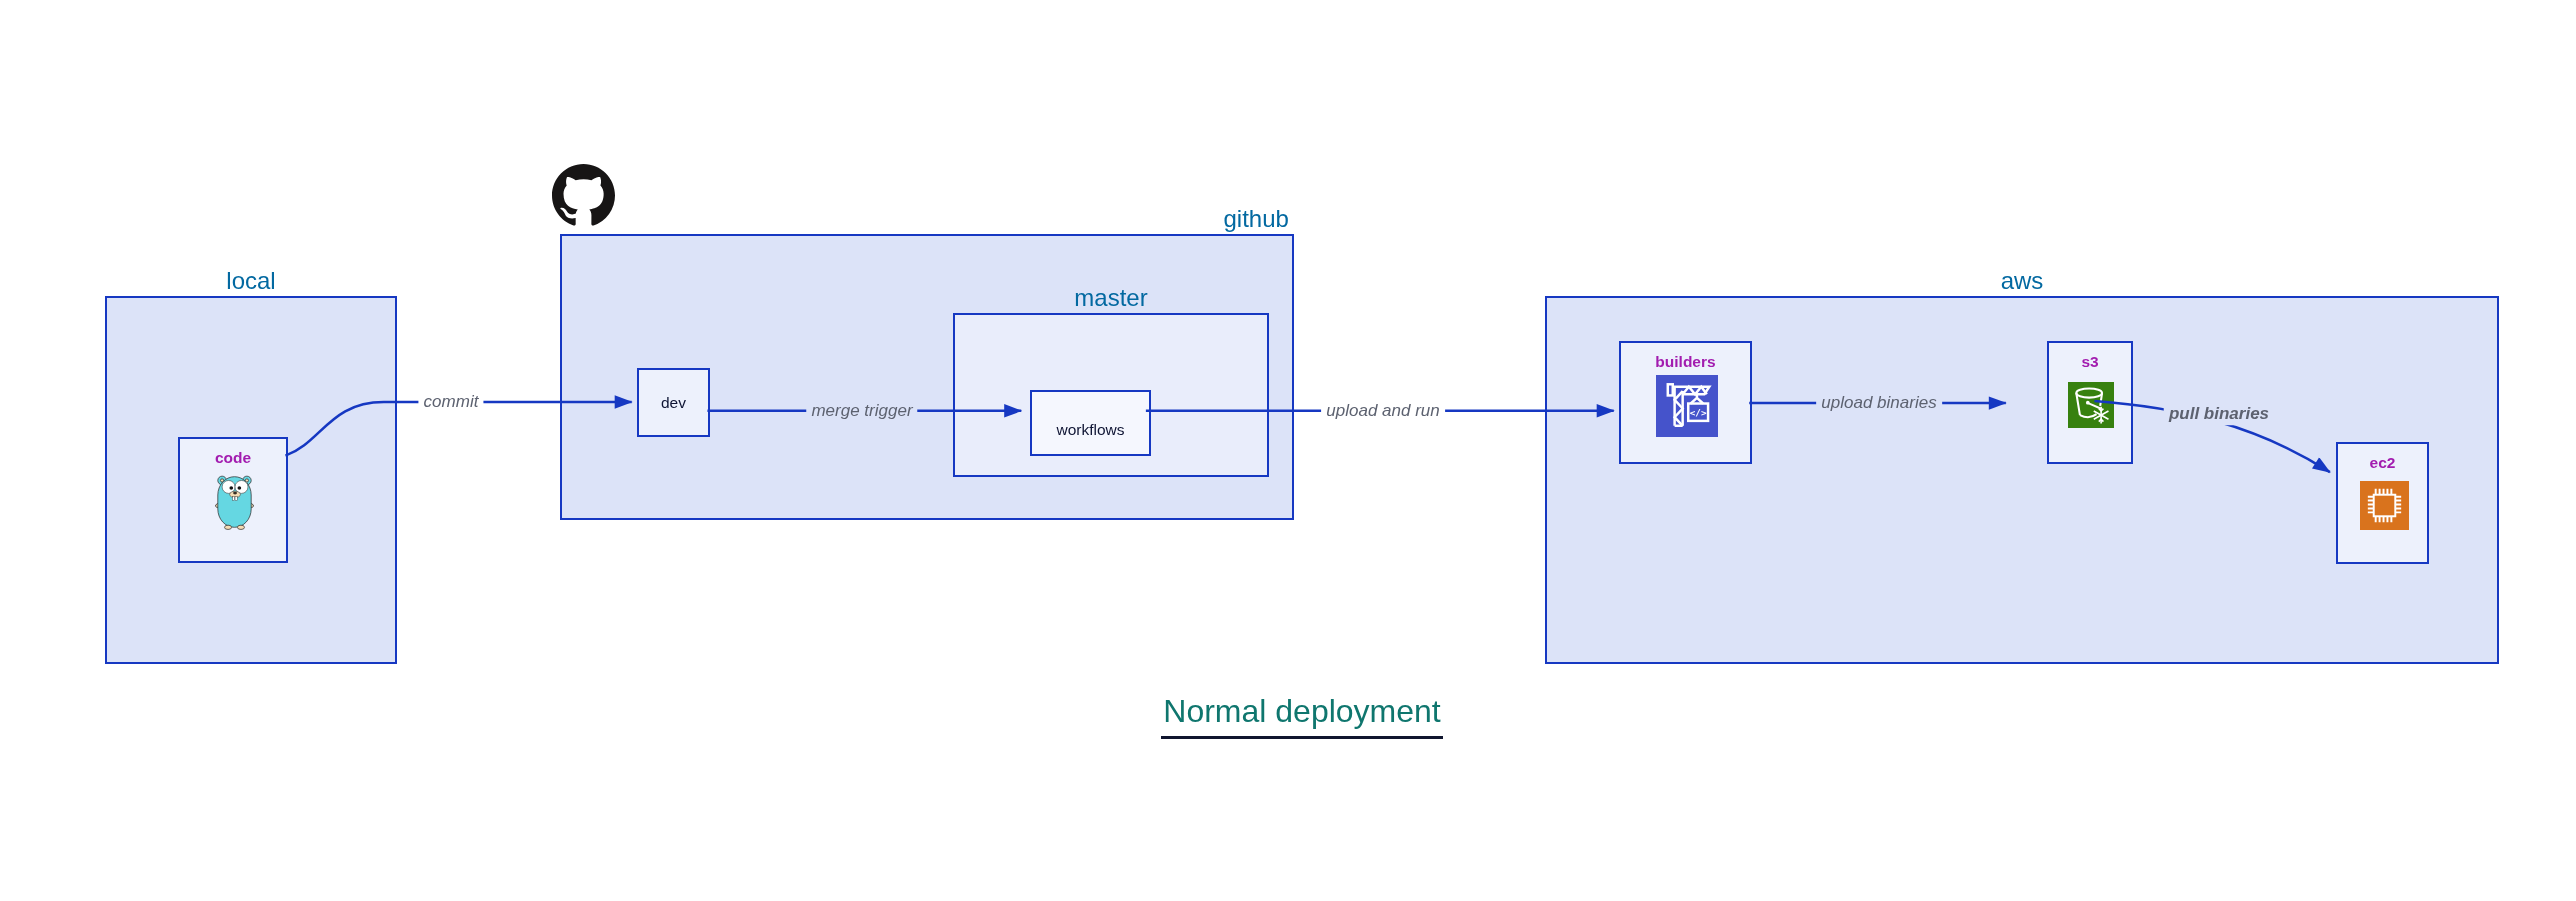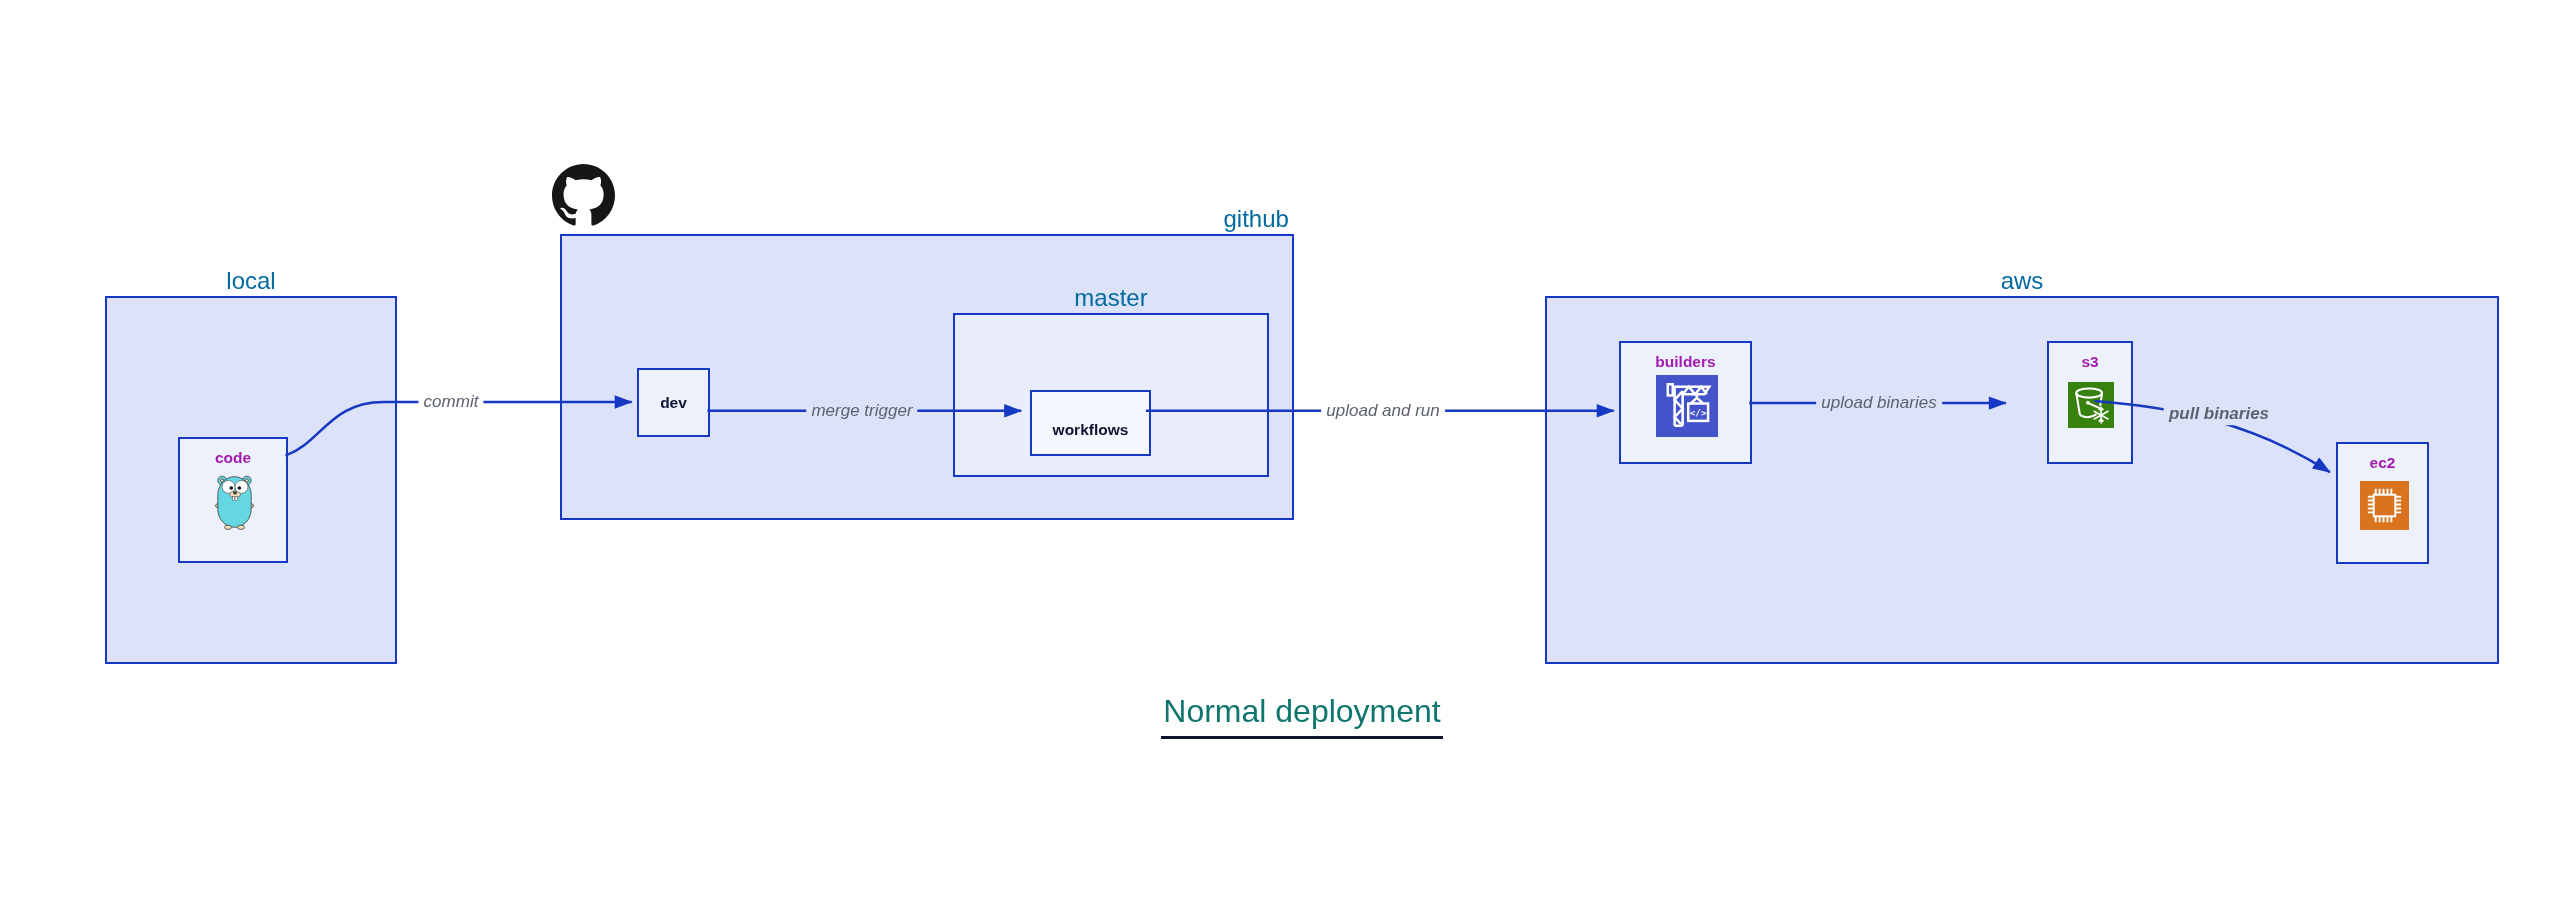--- a/index.html
+++ b/index.html
@@ -12,21 +12,21 @@
   .node{background:#edf1fc;}
   .master{background:#e9edfb;}
   .workflows{background:#f5f7fe;}
 
   .container-label{position:absolute;left:0;right:0;top:-31px;height:28px;line-height:28px;
                    font-size:24px;text-align:center;color:#0369a1;white-space:nowrap;}
   .container-label.right{text-align:right;padding-right:3.1px;}
   .node-label{position:absolute;left:0;right:0;top:10.3px;text-align:center;
               font-size:15.5px;font-weight:bold;color:#a21caf;white-space:nowrap;}
   .center-label{position:absolute;inset:0;display:flex;align-items:center;justify-content:center;
-                font-size:15.5px;font-weight:bold;color:#0e1433;}
+                font-size:15.5px;font-weight:normal;color:#0e1433;}
   .center-label.low{padding-top:13px;border-radius:6px;}
 
   
   #edge-layer{position:absolute;left:0;top:0;z-index:20;pointer-events:none;}
   .edge-label{position:absolute;z-index:30;transform:translate(-50%,-50%);
               font-size:17px;font-style:italic;color:#5d6270;white-space:nowrap;
               padding:1px 5.2px;line-height:1.15;}
   .bg-white{background:#ffffff;}
   .bg-container{background:#dce3f8;}
 

